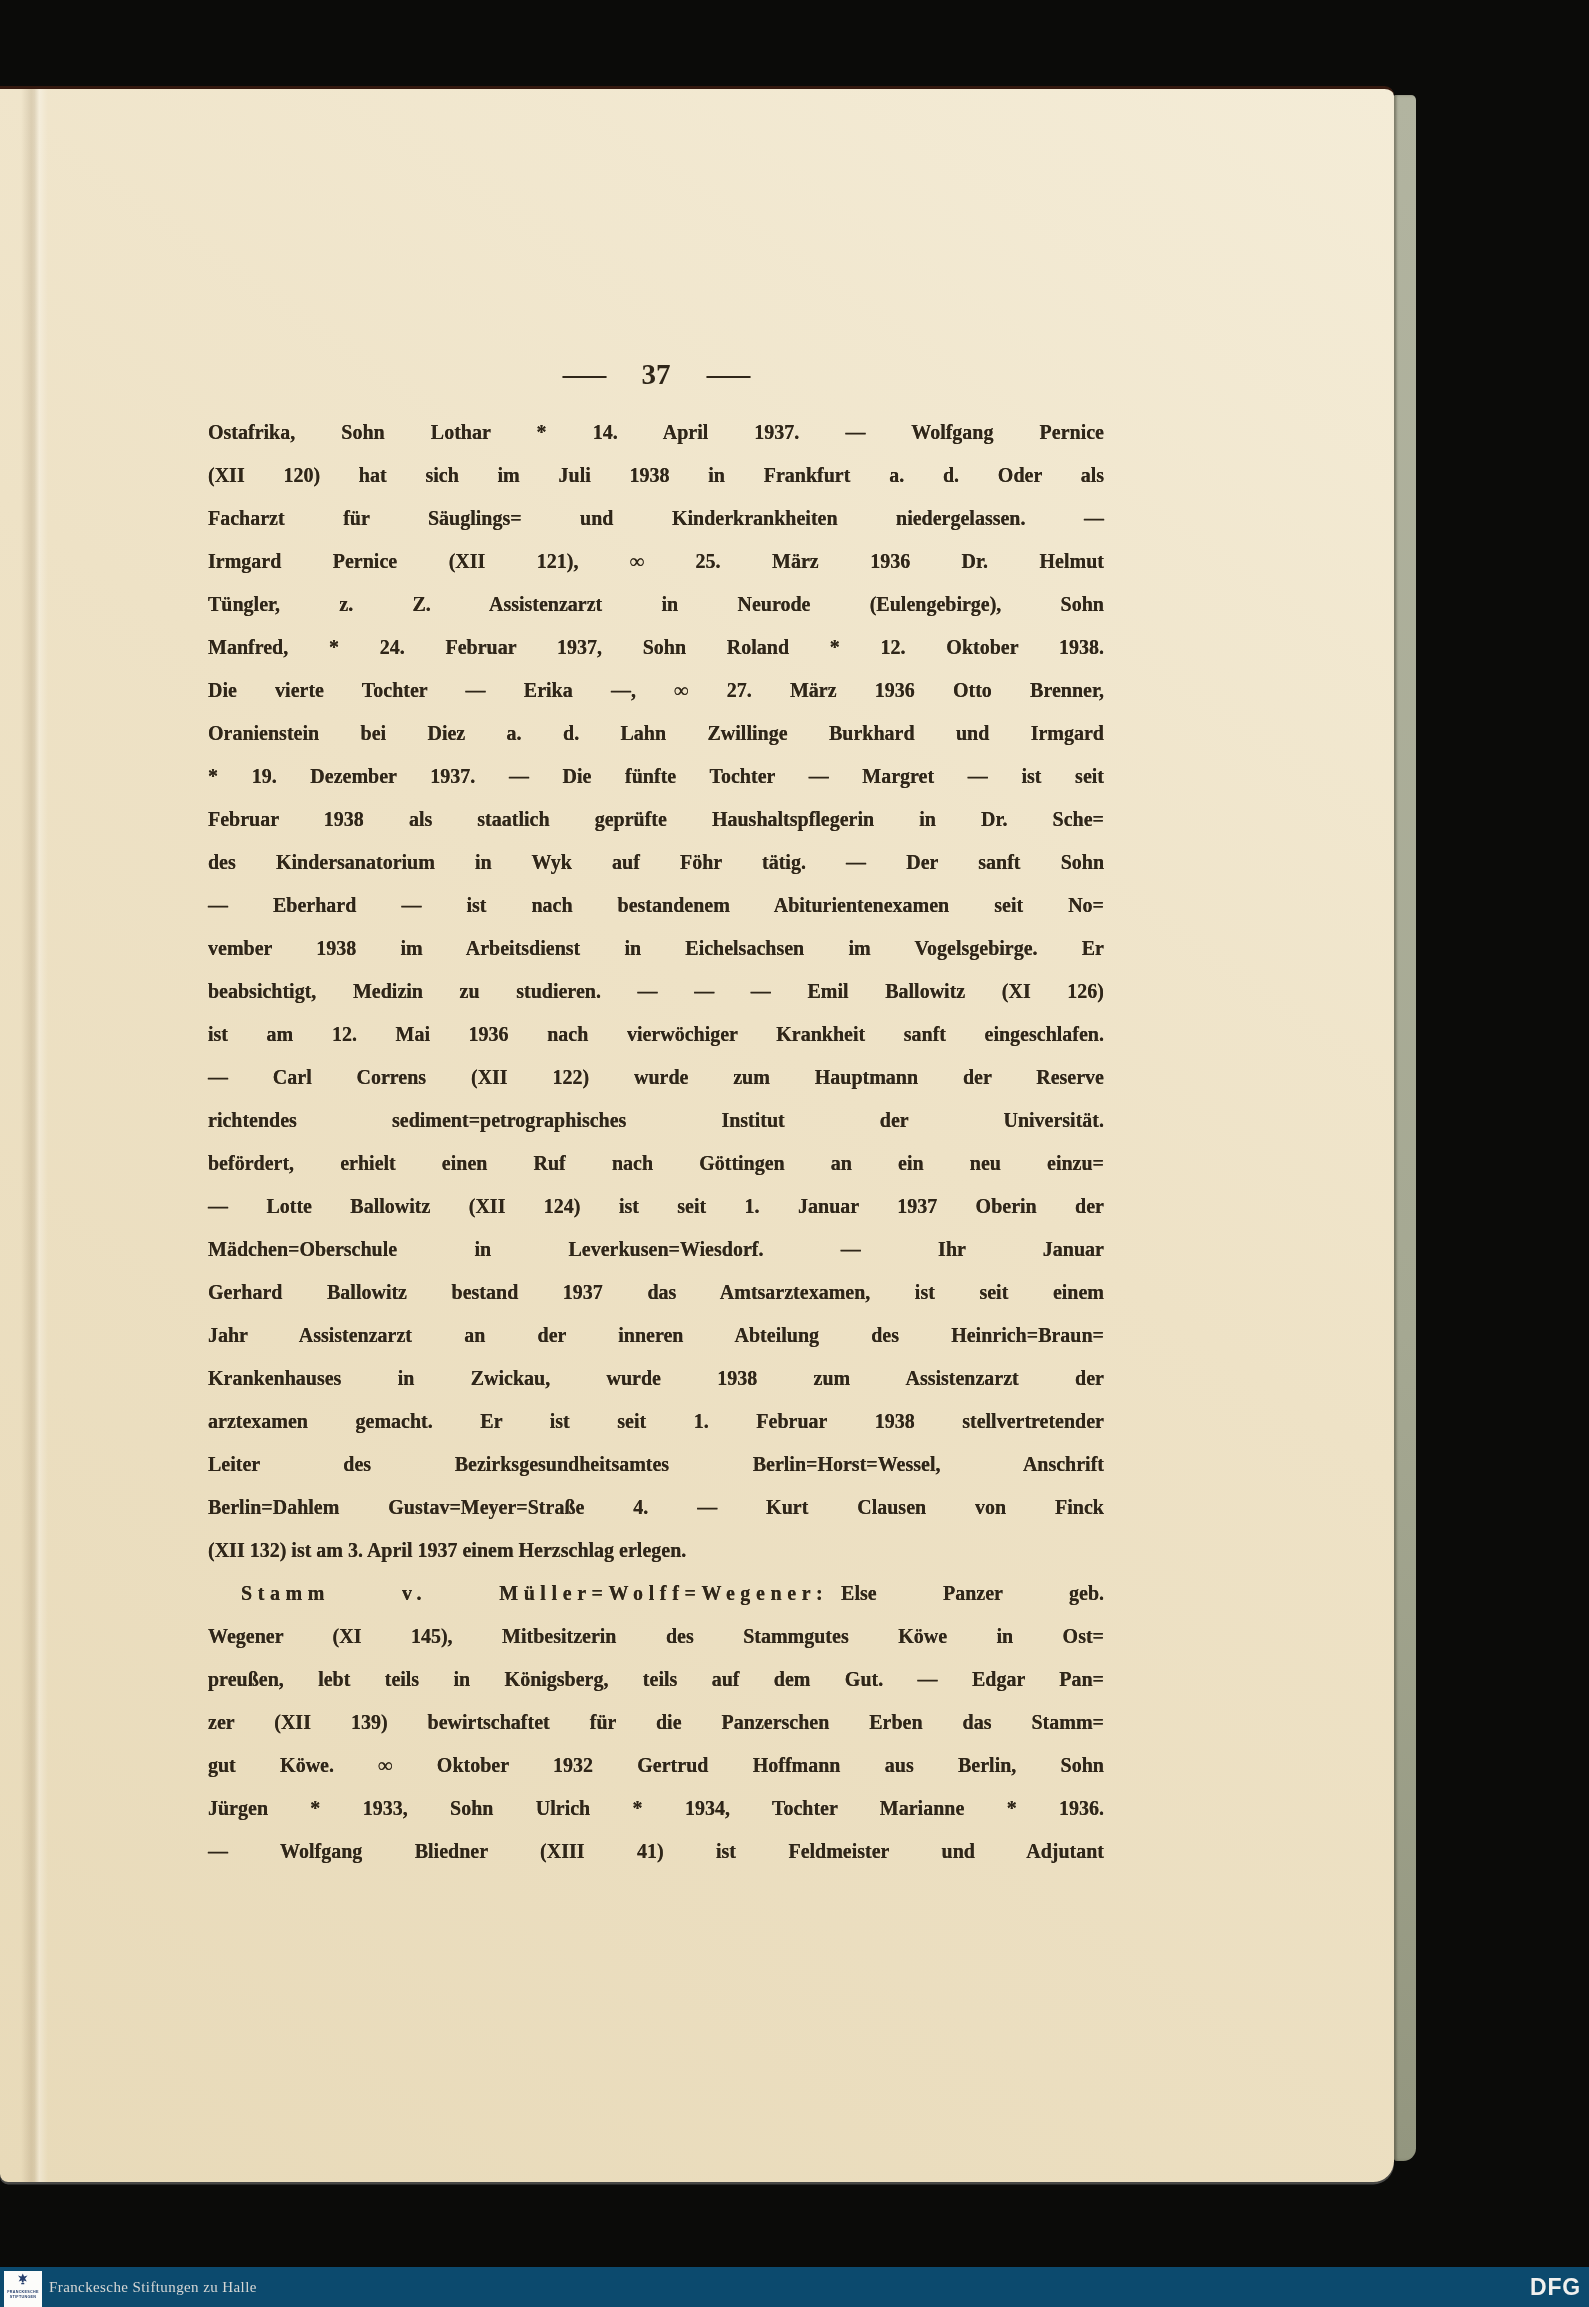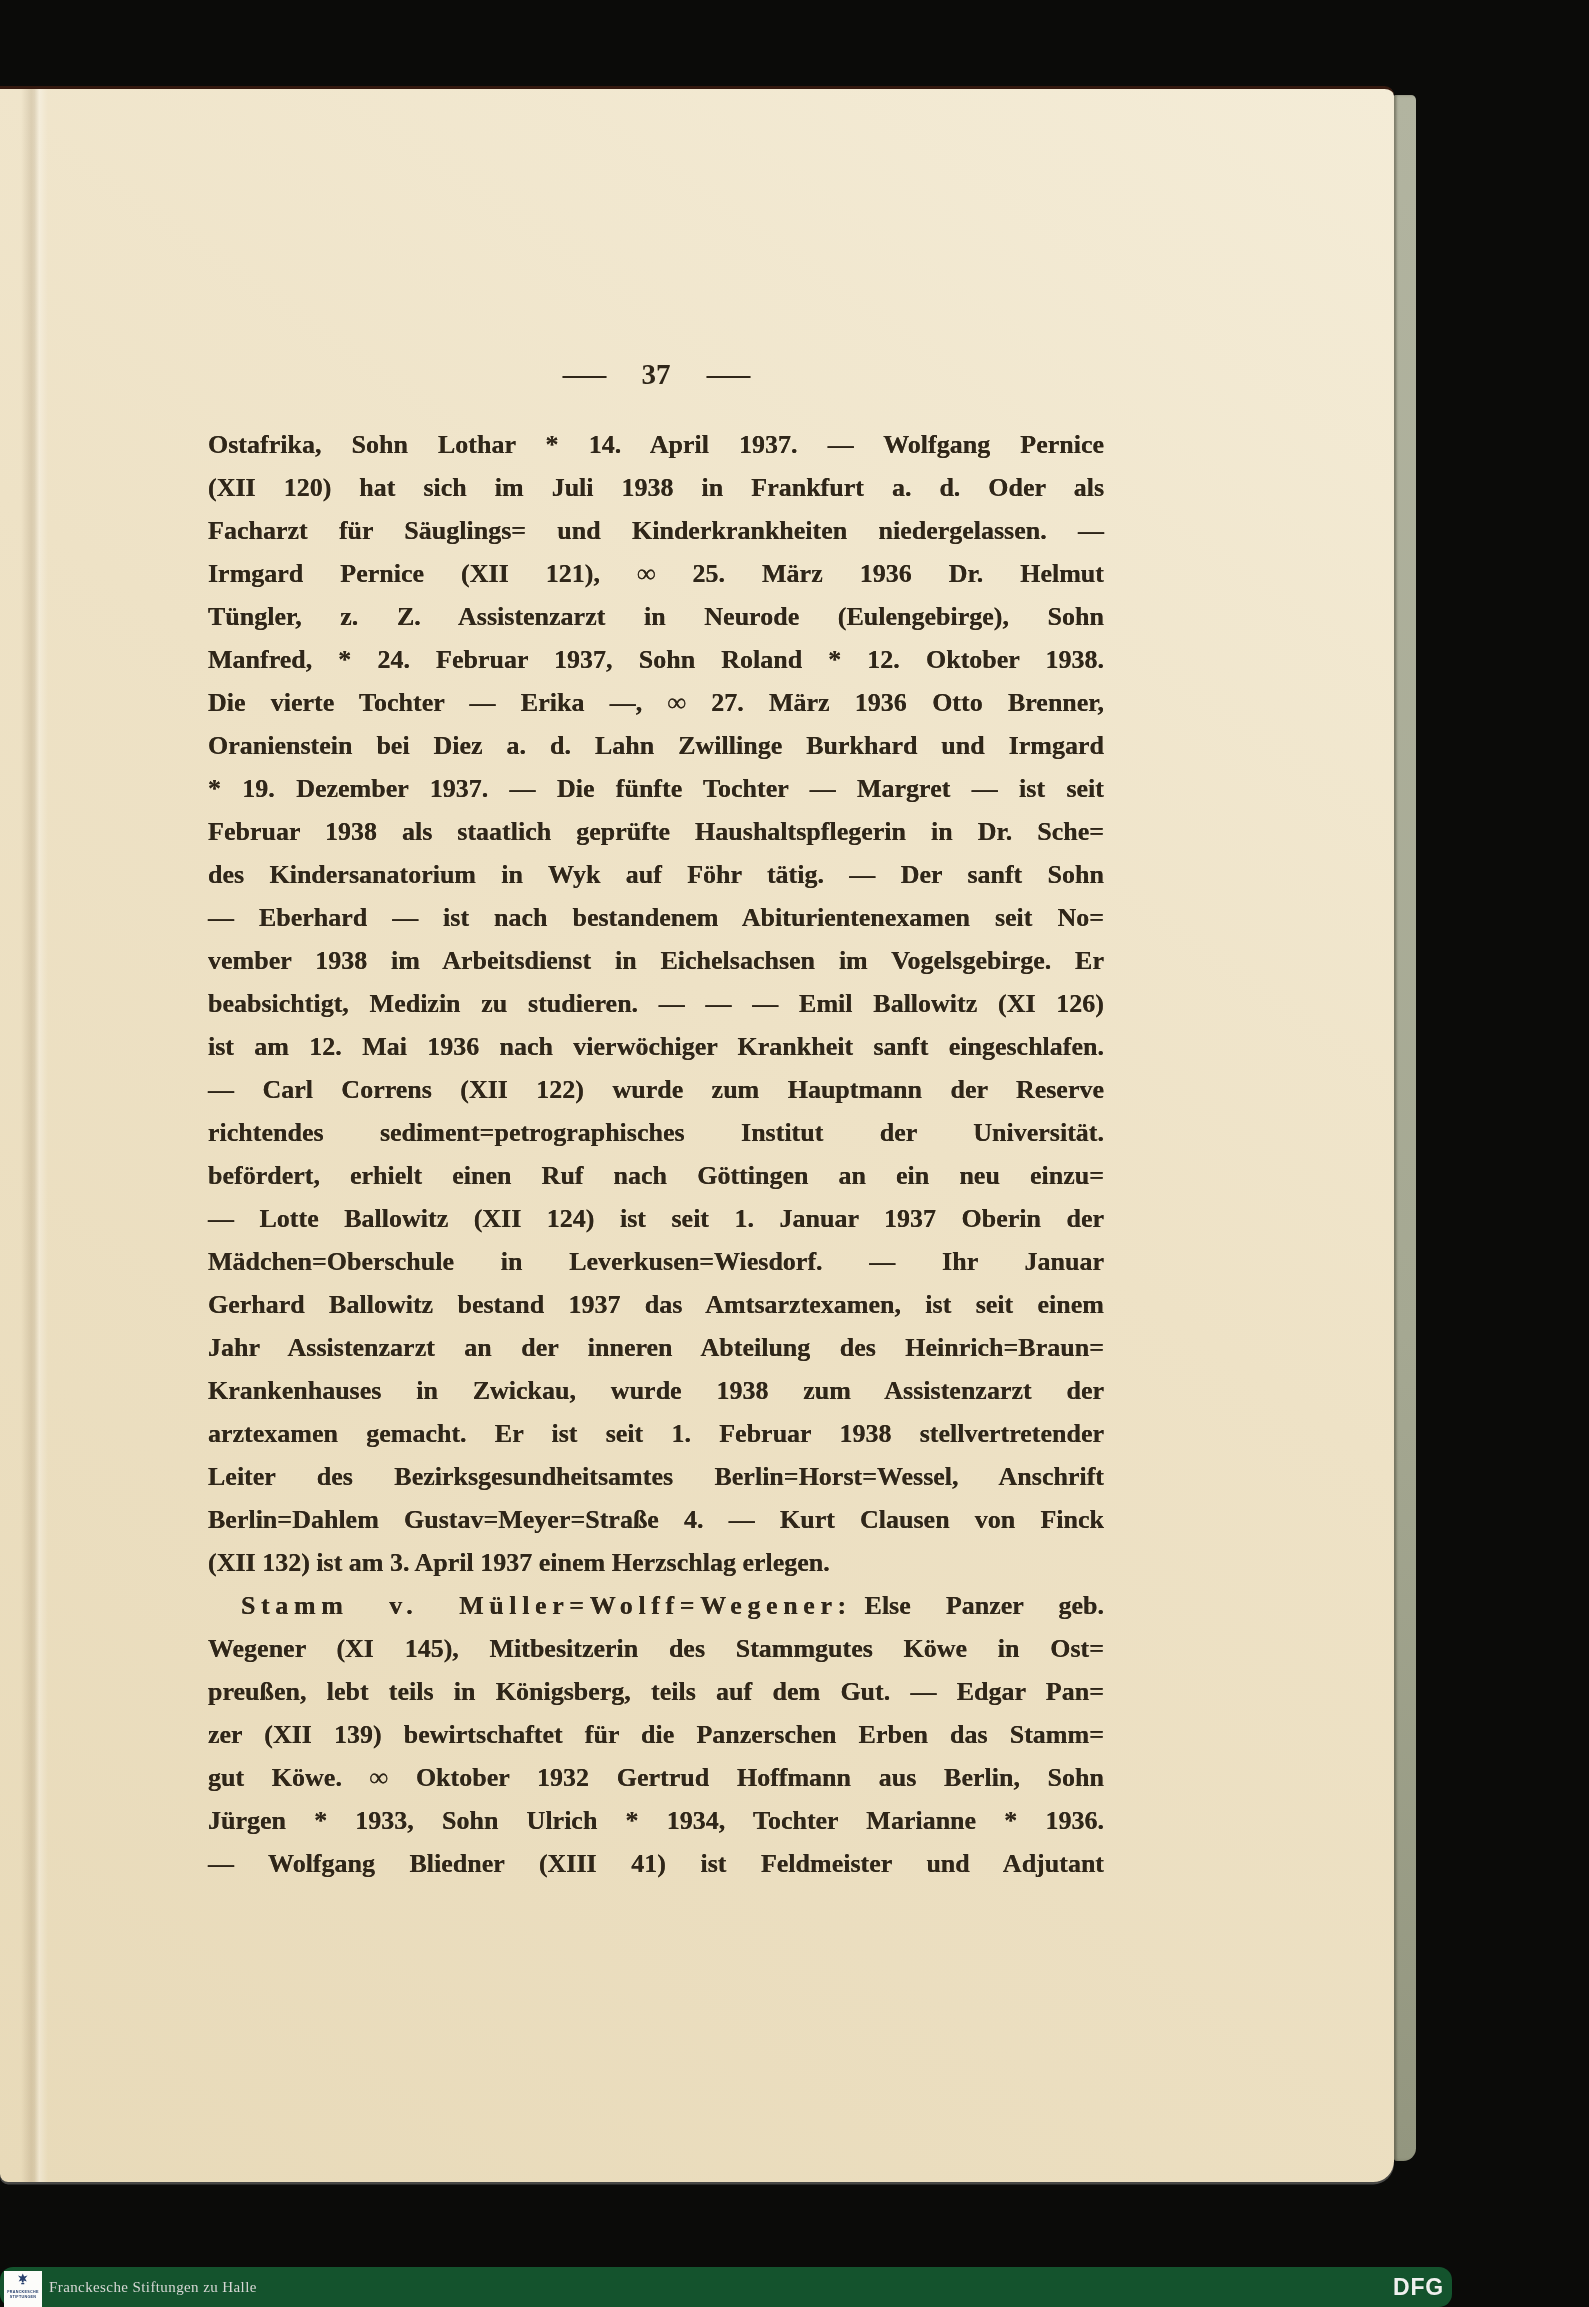--- a/index.html
+++ b/index.html
@@ -30,36 +30,35 @@
     box-shadow:inset 2.4px 0 2.4px rgba(60,55,40,.45);
   }
   
   .pagenum{
     position:absolute;left:208px;top:269px;width:896px;
     display:flex;justify-content:center;align-items:center;gap:43px;
     font-size:29px;font-weight:bold;color:#2f2619;
   }
   .pagenum .dash{display:inline-block;transform:scaleX(1.5);}
   .body-text{
-    position:absolute;left:208px;top:334px;width:896px;
-    color:#2f2619;font-size:26px;font-weight:bold;
+    position:absolute;left:208px;top:322px;width:896px;
+    color:#2f2619;font-size:20px;font-weight:bold;
     text-shadow:0 0 0.4px rgba(47,38,25,.85);
   }
   .line{
     height:43px;line-height:43px;white-space:nowrap;
     text-align:justify;text-align-last:justify;
   }
   .line.flush{text-align-last:left;}
   .line.indent{padding-left:33px;}
   .line .sperr{letter-spacing:5.6px;margin-right:12.7px;}
   
   .footer-bar{
-    position:absolute;left:0;top:2267px;width:1452px;height:40px;
-    background:#14532d;
-    border-radius:13px;
+    position:absolute;left:0;top:2267px;width:1589px;height:40px;
+    background:#0c4a6e;
   }
   .franckesche-box{
     position:absolute;left:4px;top:4px;width:38px;height:36px;
     background:#fcfcfa;display:flex;flex-direction:column;align-items:center;
   }
   .franckesche-box svg{margin-top:2.4px;}
   .franckesche-box .tiny{
     font-family:"Liberation Sans","DejaVu Sans",sans-serif;
     font-size:3.7px;line-height:4.5px;letter-spacing:0.3px;
     color:#29416f;text-align:center;margin-top:0.8px;font-weight:bold;

